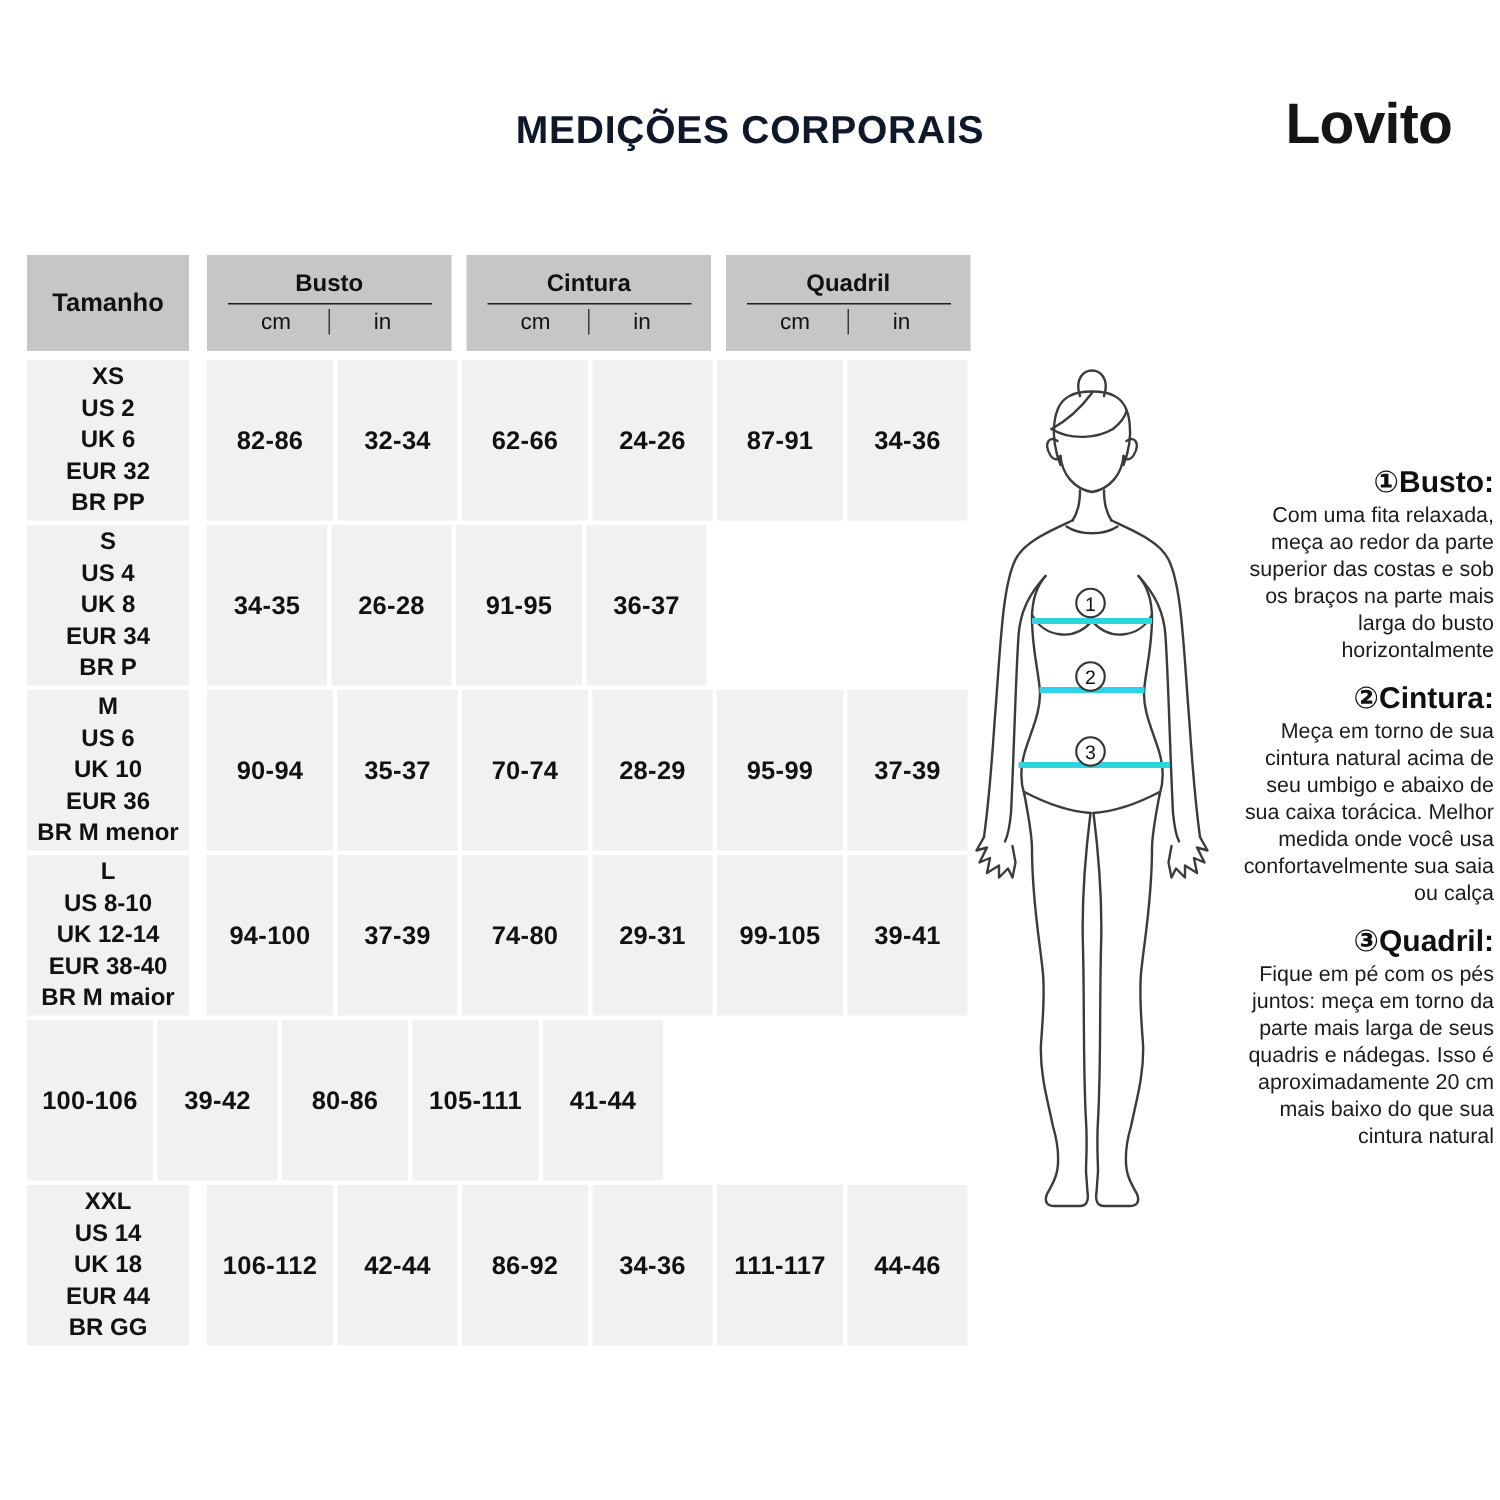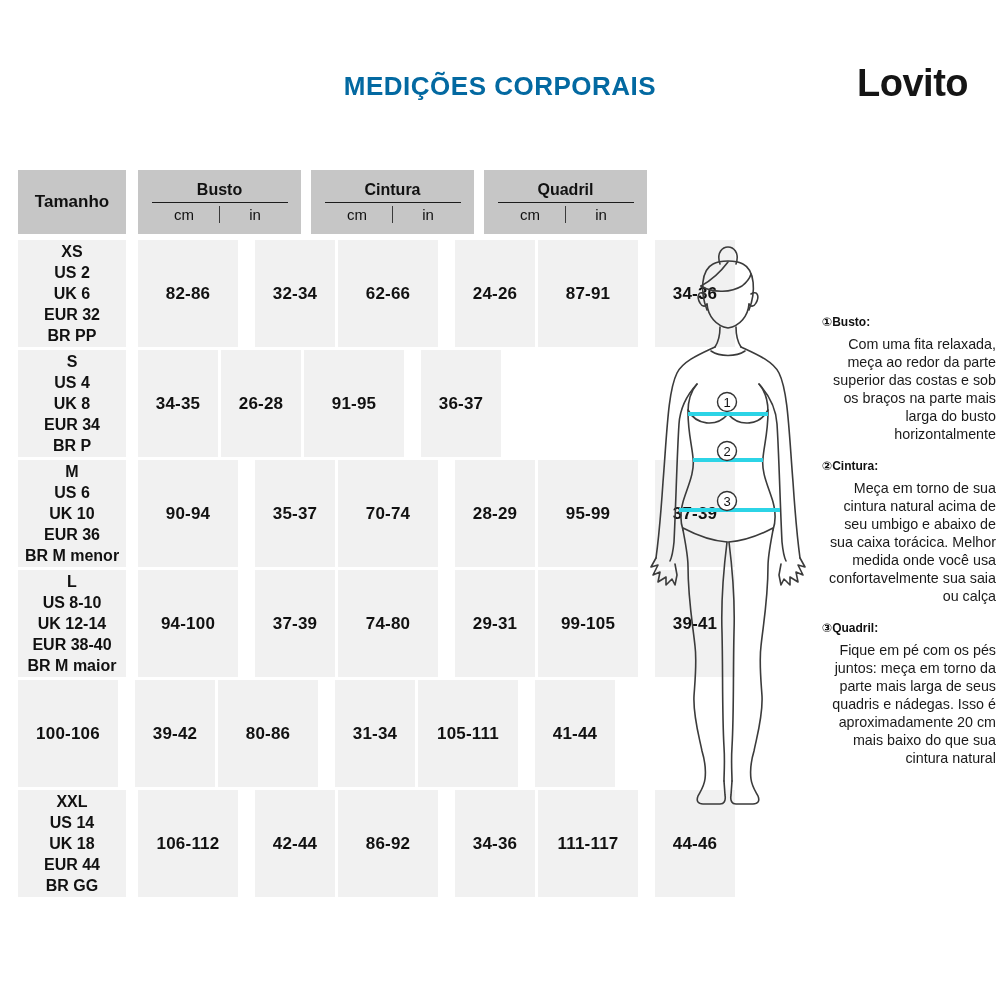--- a/index.html
+++ b/index.html
@@ -1,48 +1,48 @@
 <!DOCTYPE html>
 <html><head>
 <meta charset="utf-8">
 <style>
   html,body{margin:0;padding:0;background:#fff;}
   body{width:1000px;height:1000px;font-family:"Liberation Sans","DejaVu Sans",sans-serif;color:#111;}
   .page{position:relative;width:1000px;height:1000px;overflow:hidden;background:#fff;}
 
   .title{position:absolute;top:71px;left:0;width:1000px;text-align:center;
-         font-size:26px;font-weight:700;letter-spacing:.5px;color:#0369a1;}
+         font-size:26px;font-weight:700;letter-spacing:.5px;color:#0f172a;}
   .brand{position:absolute;top:62px;right:32px;font-size:38px;font-weight:700;
          letter-spacing:-.5px;color:#151515;}
 
   .table{position:absolute;left:18px;top:170px;}
   .thead,.trow{display:flex;}
   .thead{height:64px;margin-bottom:6px;}
   .trow{height:107px;margin-bottom:3px;}
   .cell{background:#f1f1f1;display:flex;flex-direction:column;align-items:center;justify-content:center;text-align:center;}
   .thead .cell,.group{background:#c6c6c6;}
   .c-size{width:108px;margin-right:12px;}
-  .c-cm{width:100px;margin-right:17px;}
+  .c-cm{width:84px;margin-right:3px;}
   .c-in{width:80px;margin-right:3px;}
   .c-in.last{margin-right:0;}
   .size-head{font-size:17px;font-weight:700;}
   .group{width:163px;margin-right:10px;display:flex;flex-direction:column;align-items:center;justify-content:center;}
   .group.last{margin-right:0;}
   .glabel{font-size:16px;font-weight:700;line-height:19px;}
   .grule{width:136px;border-top:1.5px solid #1c1c1c;margin:3px 0 2px;}
   .gunits{display:flex;align-items:center;justify-content:center;font-size:15px;line-height:19px;}
   .gunits .u{width:70px;text-align:center;}
   .vdiv{width:1px;height:17px;background:#3a3a3a;}
   .size{font-size:16px;font-weight:700;line-height:21px;white-space:pre-line;}
   .val{font-size:17px;font-weight:700;letter-spacing:.2px;}
 
   .figure{position:absolute;left:650px;top:240px;}
 
   .instructions{position:absolute;left:822px;top:312px;width:174px;}
-  .ins-head{font-size:12px;font-weight:700;line-height:20px;margin:0 0 3px 0;color:#101010;}
+  .ins-head{font-size:20px;font-weight:700;line-height:20px;margin:0 0 3px 0;color:#101010;text-align:right;}
   .ins-text{font-size:14.3px;line-height:18px;margin:0 0 13px 0;color:#1a1a1a;text-align:right;}
 </style>
 </head>
 <body>
 
 <div class="page">
 
   <div class="title">MEDIÇÕES CORPORAIS</div>
   <div class="brand">Lovito</div>
 
@@ -132,21 +132,20 @@
       <div class="cell c-cm val">74-80</div>
       <div class="cell c-in val">29-31</div>
       <div class="cell c-cm val">99-105</div>
       <div class="cell c-in val last">39-41</div>
     </div>
 
     <div class="trow">
       <div class="cell c-cm val">100-106</div>
       <div class="cell c-in val">39-42</div>
       <div class="cell c-cm val">80-86</div>
-      <div class="cell c-in val">31-34</div>
       <div class="cell c-cm val">105-111</div>
       <div class="cell c-in val last">41-44</div>
     </div>
 
     <div class="trow">
       <div class="cell c-size size">XXL
 US 14
 UK 18
 EUR 44
 BR GG</div>

